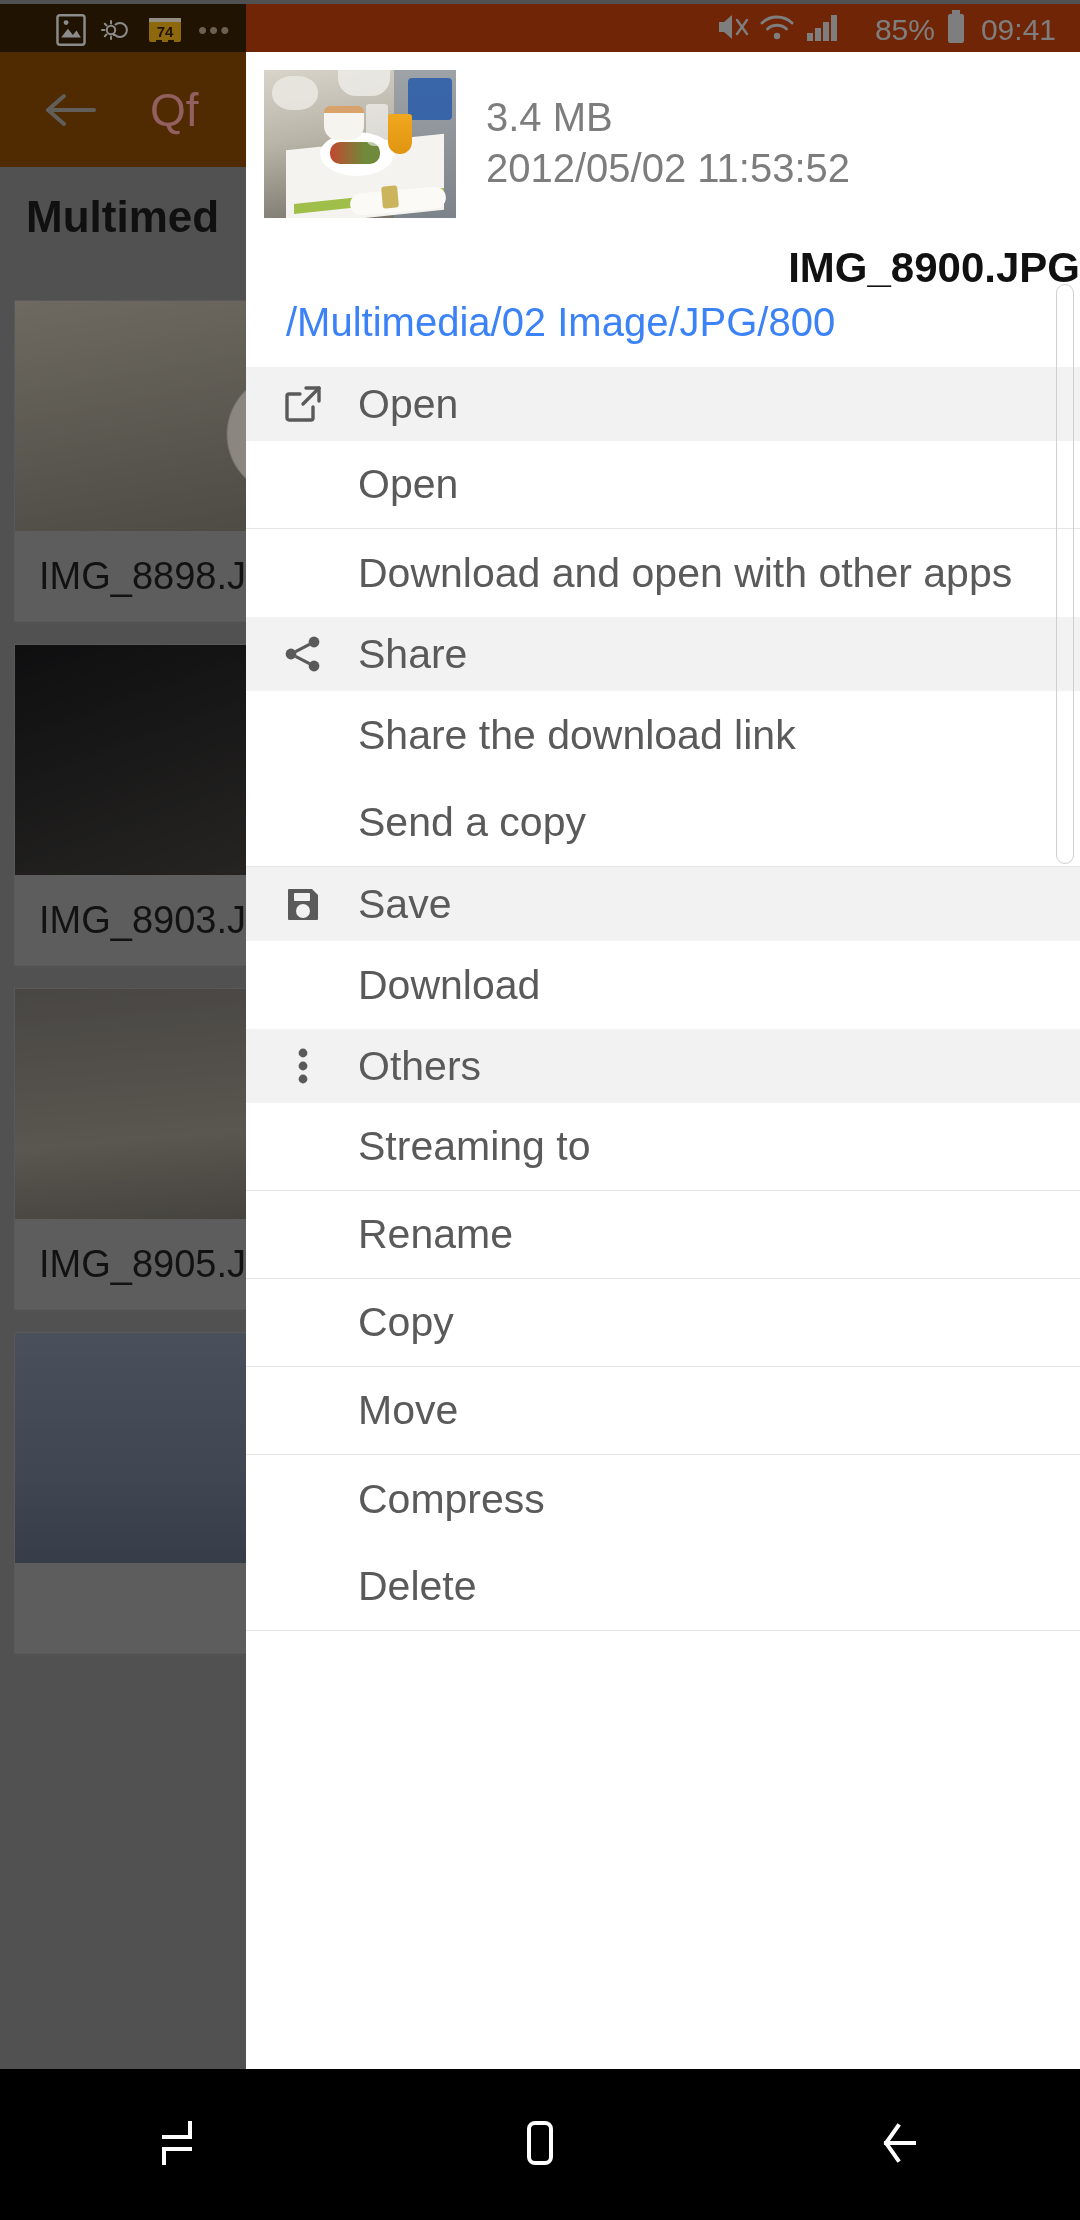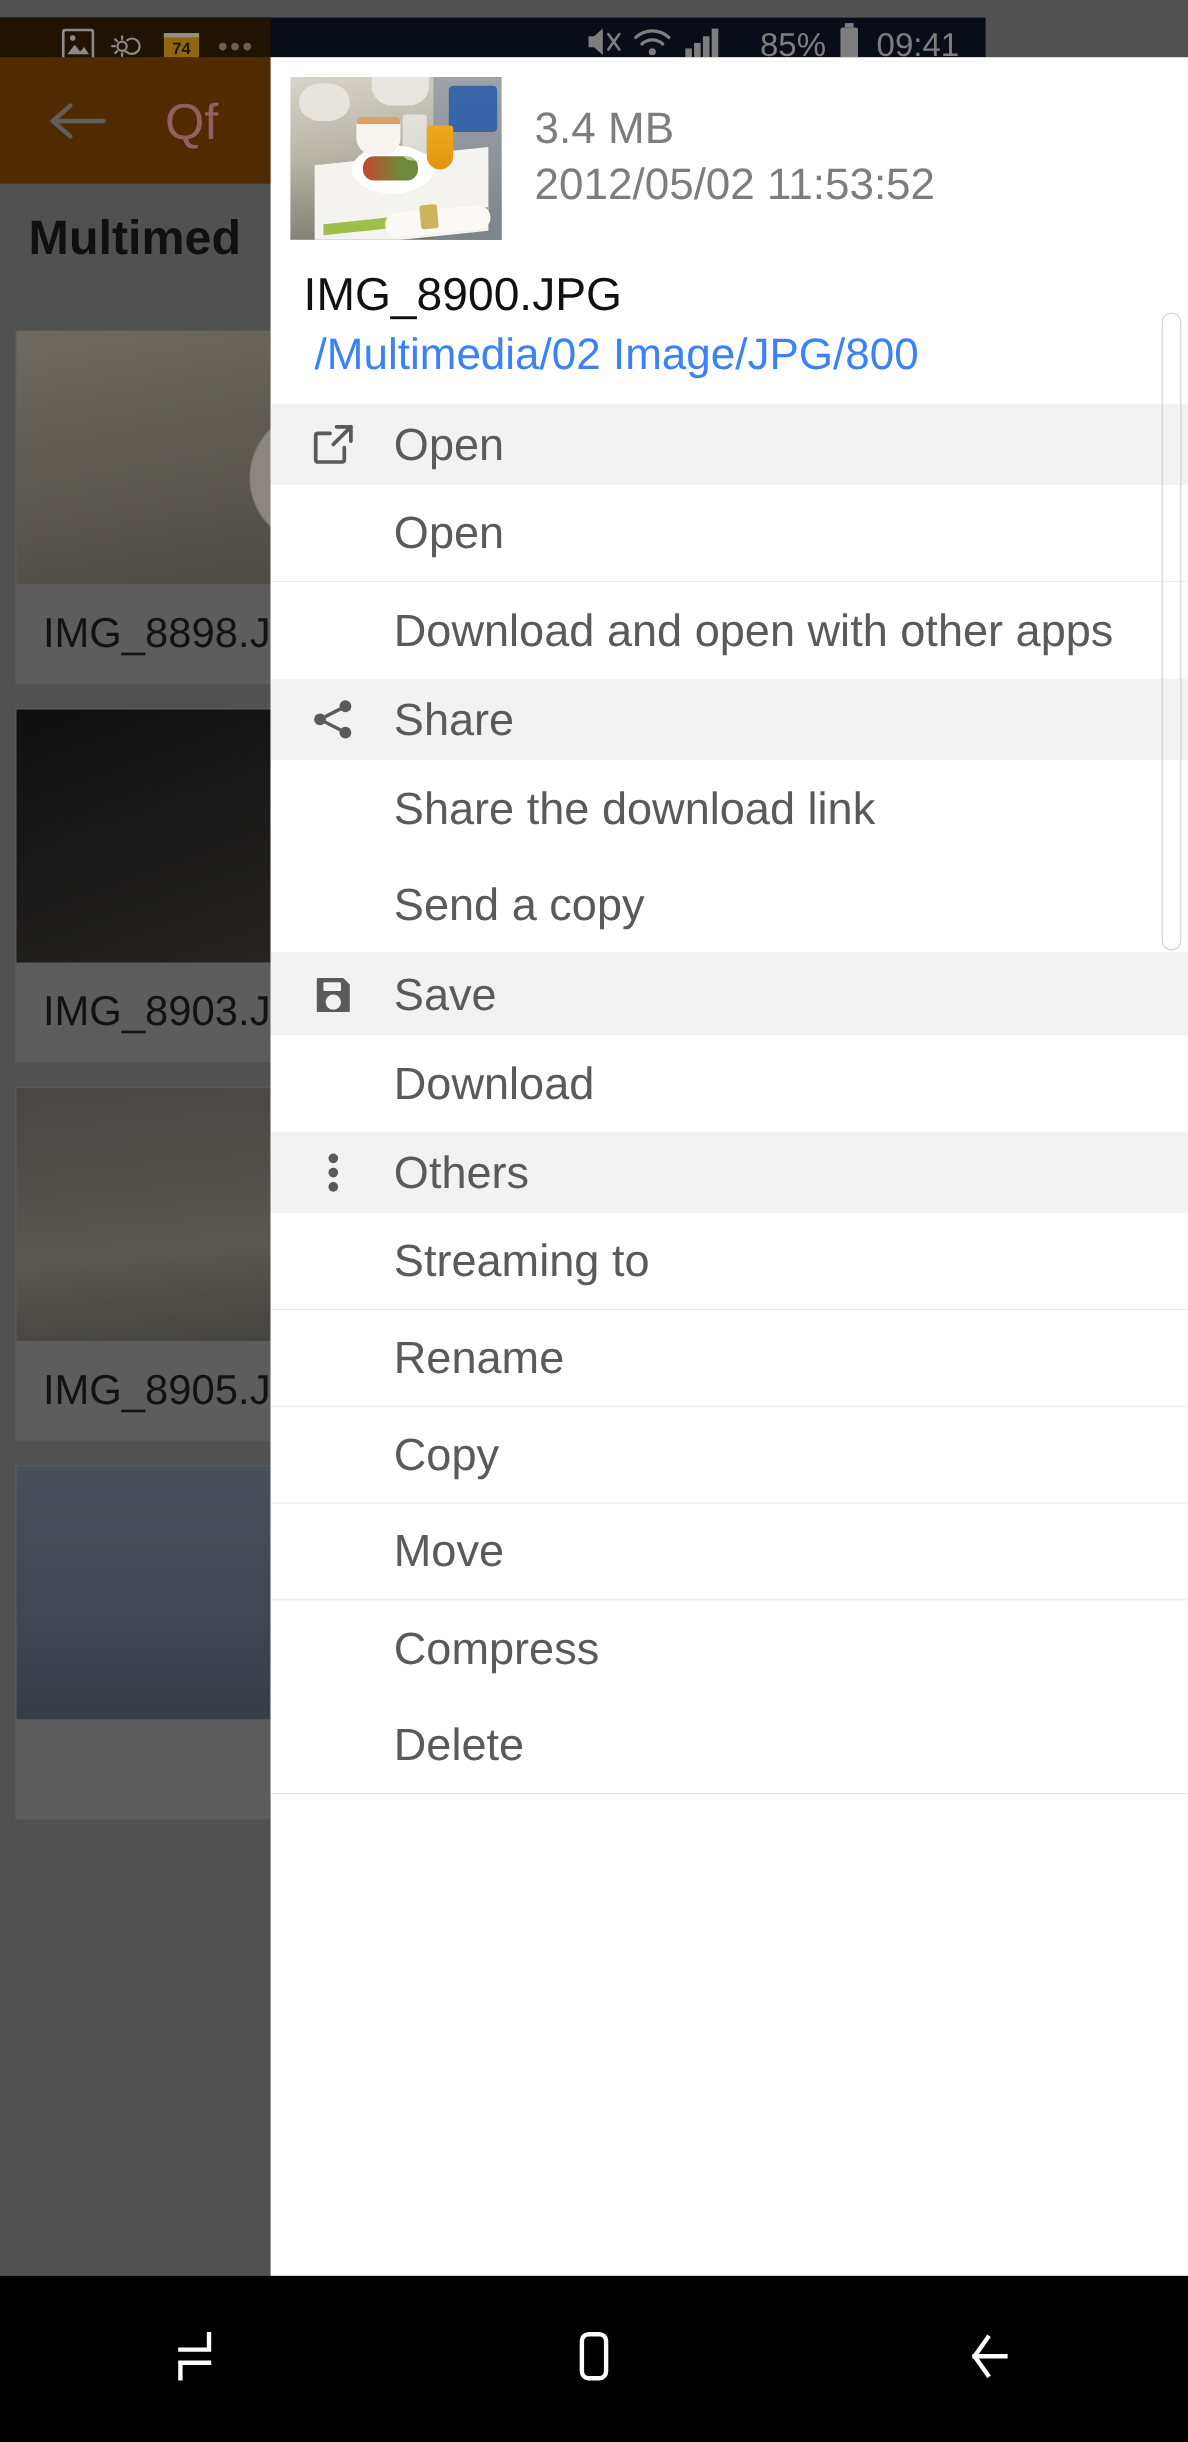--- a/index.html
+++ b/index.html
@@ -8,22 +8,22 @@
     background:#ffffff;
     font-family:"Liberation Sans", sans-serif;
     -webkit-font-smoothing:antialiased;
   }
   #screen { position:relative; width:1080px; height:2220px; overflow:hidden; }
 
   
   #bg-app { position:absolute; inset:0; background:#8c8c8c; }
 
   .bg-statusbar {
-    position:absolute; top:16px; left:0; width:896px; height:52px;
-    background:#0f172a;
+    position:absolute; top:4px; left:0; width:1080px; height:52px;
+    background:#c2410c;
   }
   .bg-statusbar-left {
     position:absolute; top:0; left:0; width:246px; height:52px;
     background:#3a2205; display:flex; align-items:center; padding-left:56px; gap:14px;
   }
   .sb-ico { display:flex; align-items:center; }
   .sb-dots { color:#b9a88f; font-size:26px; letter-spacing:2px; line-height:1; margin-left:2px; }
 
   .statusbar-right {
     position:absolute; top:0; right:24px; height:52px;
@@ -149,22 +149,23 @@
   }
   .fh-thumb .ring {
     position:absolute; left:118px; bottom:10px; width:16px; height:22px;
     background:#cbb45c; border-radius:3px; transform:rotate(-5deg);
   }
   .fh-meta { padding-left:30px; padding-top:22px; }
   .fh-size, .fh-date {
     color:#7d7d7d; font-size:40px; line-height:1.28; white-space:nowrap;
   }
   .fh-name {
-    margin:26px 0 0 30px; color:#111111; font-size:42px; font-weight:normal;
+    margin:26px 0 0 30px; color:#111111; font-size:42px; font-weight:bold;
     white-space:nowrap;
+    text-align:right;
   }
   .fh-path {
     margin:8px 0 22px 40px; color:#3b82f6; font-size:40px; white-space:nowrap;
   }
 
   
   .menu { position:relative; }
   .section-head {
     height:74px; background:#f2f2f2;
     display:flex; align-items:center; padding-left:30px;

